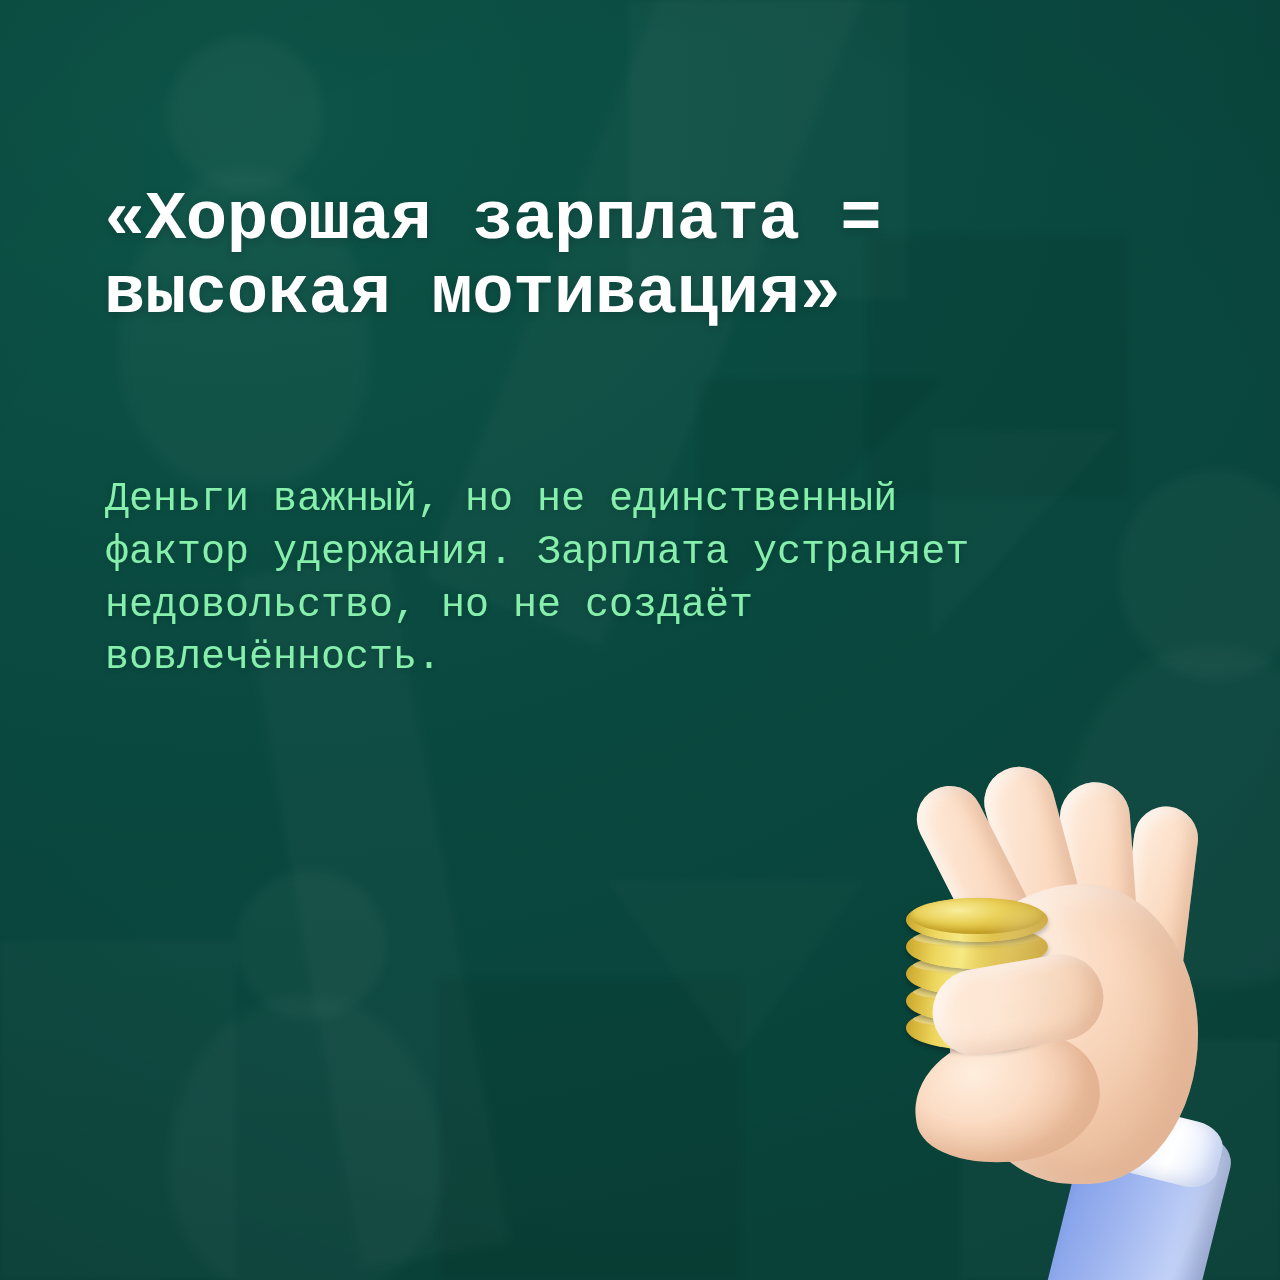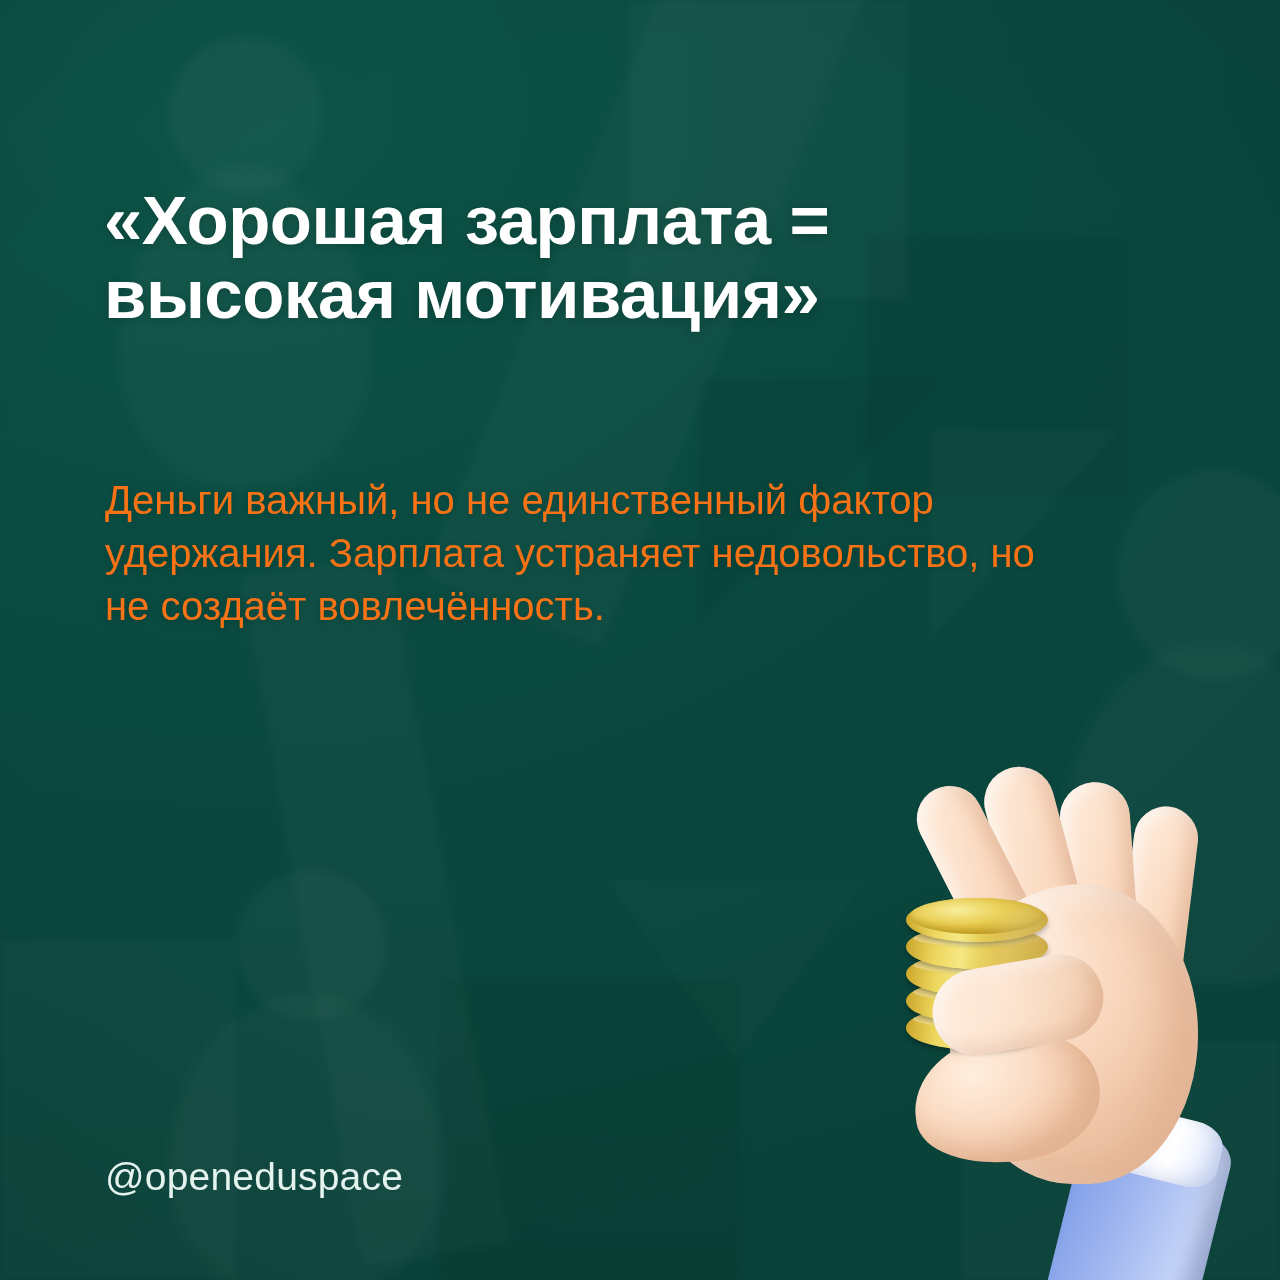--- a/index.html
+++ b/index.html
@@ -7,21 +7,21 @@
     margin: 0;
     padding: 0;
     background: #08322c;
   }
   #slide {
     position: relative;
     width: 1280px;
     height: 1280px;
     overflow: hidden;
     background: #0a4a40;
-    font-family: Liberation Sans, sans-serif;
+    font-family: Liberation Mono, monospace;
     -webkit-font-smoothing: antialiased;
   }
 
   
   .bg-layer {
     position: absolute;
     inset: 0;
     overflow: hidden;
     pointer-events: none;
   }
@@ -91,21 +91,21 @@
     text-shadow: 0 2px 10px rgba(0,0,0,0.18);
   }
   .body-copy {
     position: absolute;
     top: 474px;
     left: 1px;
     width: 930px;
     font-size: 40px;
     line-height: 1.32;
     font-weight: 400;
-    color: #f97316;
+    color: #86efac;
     text-shadow: 0 1px 6px rgba(0,0,0,0.16);
   }
   .body-copy p { margin: 0; }
   .handle {
     position: absolute;
     left: 1px;
     top: 1155px;
     font-size: 39px;
     font-weight: 400;
     letter-spacing: 0.2px;
@@ -269,21 +269,20 @@
   </div>
 
   <div class="content">
 
     <h1 class="headline">«Хорошая зарплата = высокая мотивация»</h1>
 
     <div class="body-copy">
       <p>Деньги важный, но не единственный фактор удержания. Зарплата устраняет недовольство, но не создаёт вовлечённость.</p>
     </div>
 
-    <div class="handle">@openeduspace</div>
   </div>
 
   <div class="hand-art">
 
     <div class="sleeve"></div>
     <div class="cuff"></div>
 
     <div class="finger f4"></div>
     <div class="finger f3"></div>
     <div class="finger f2"></div>

